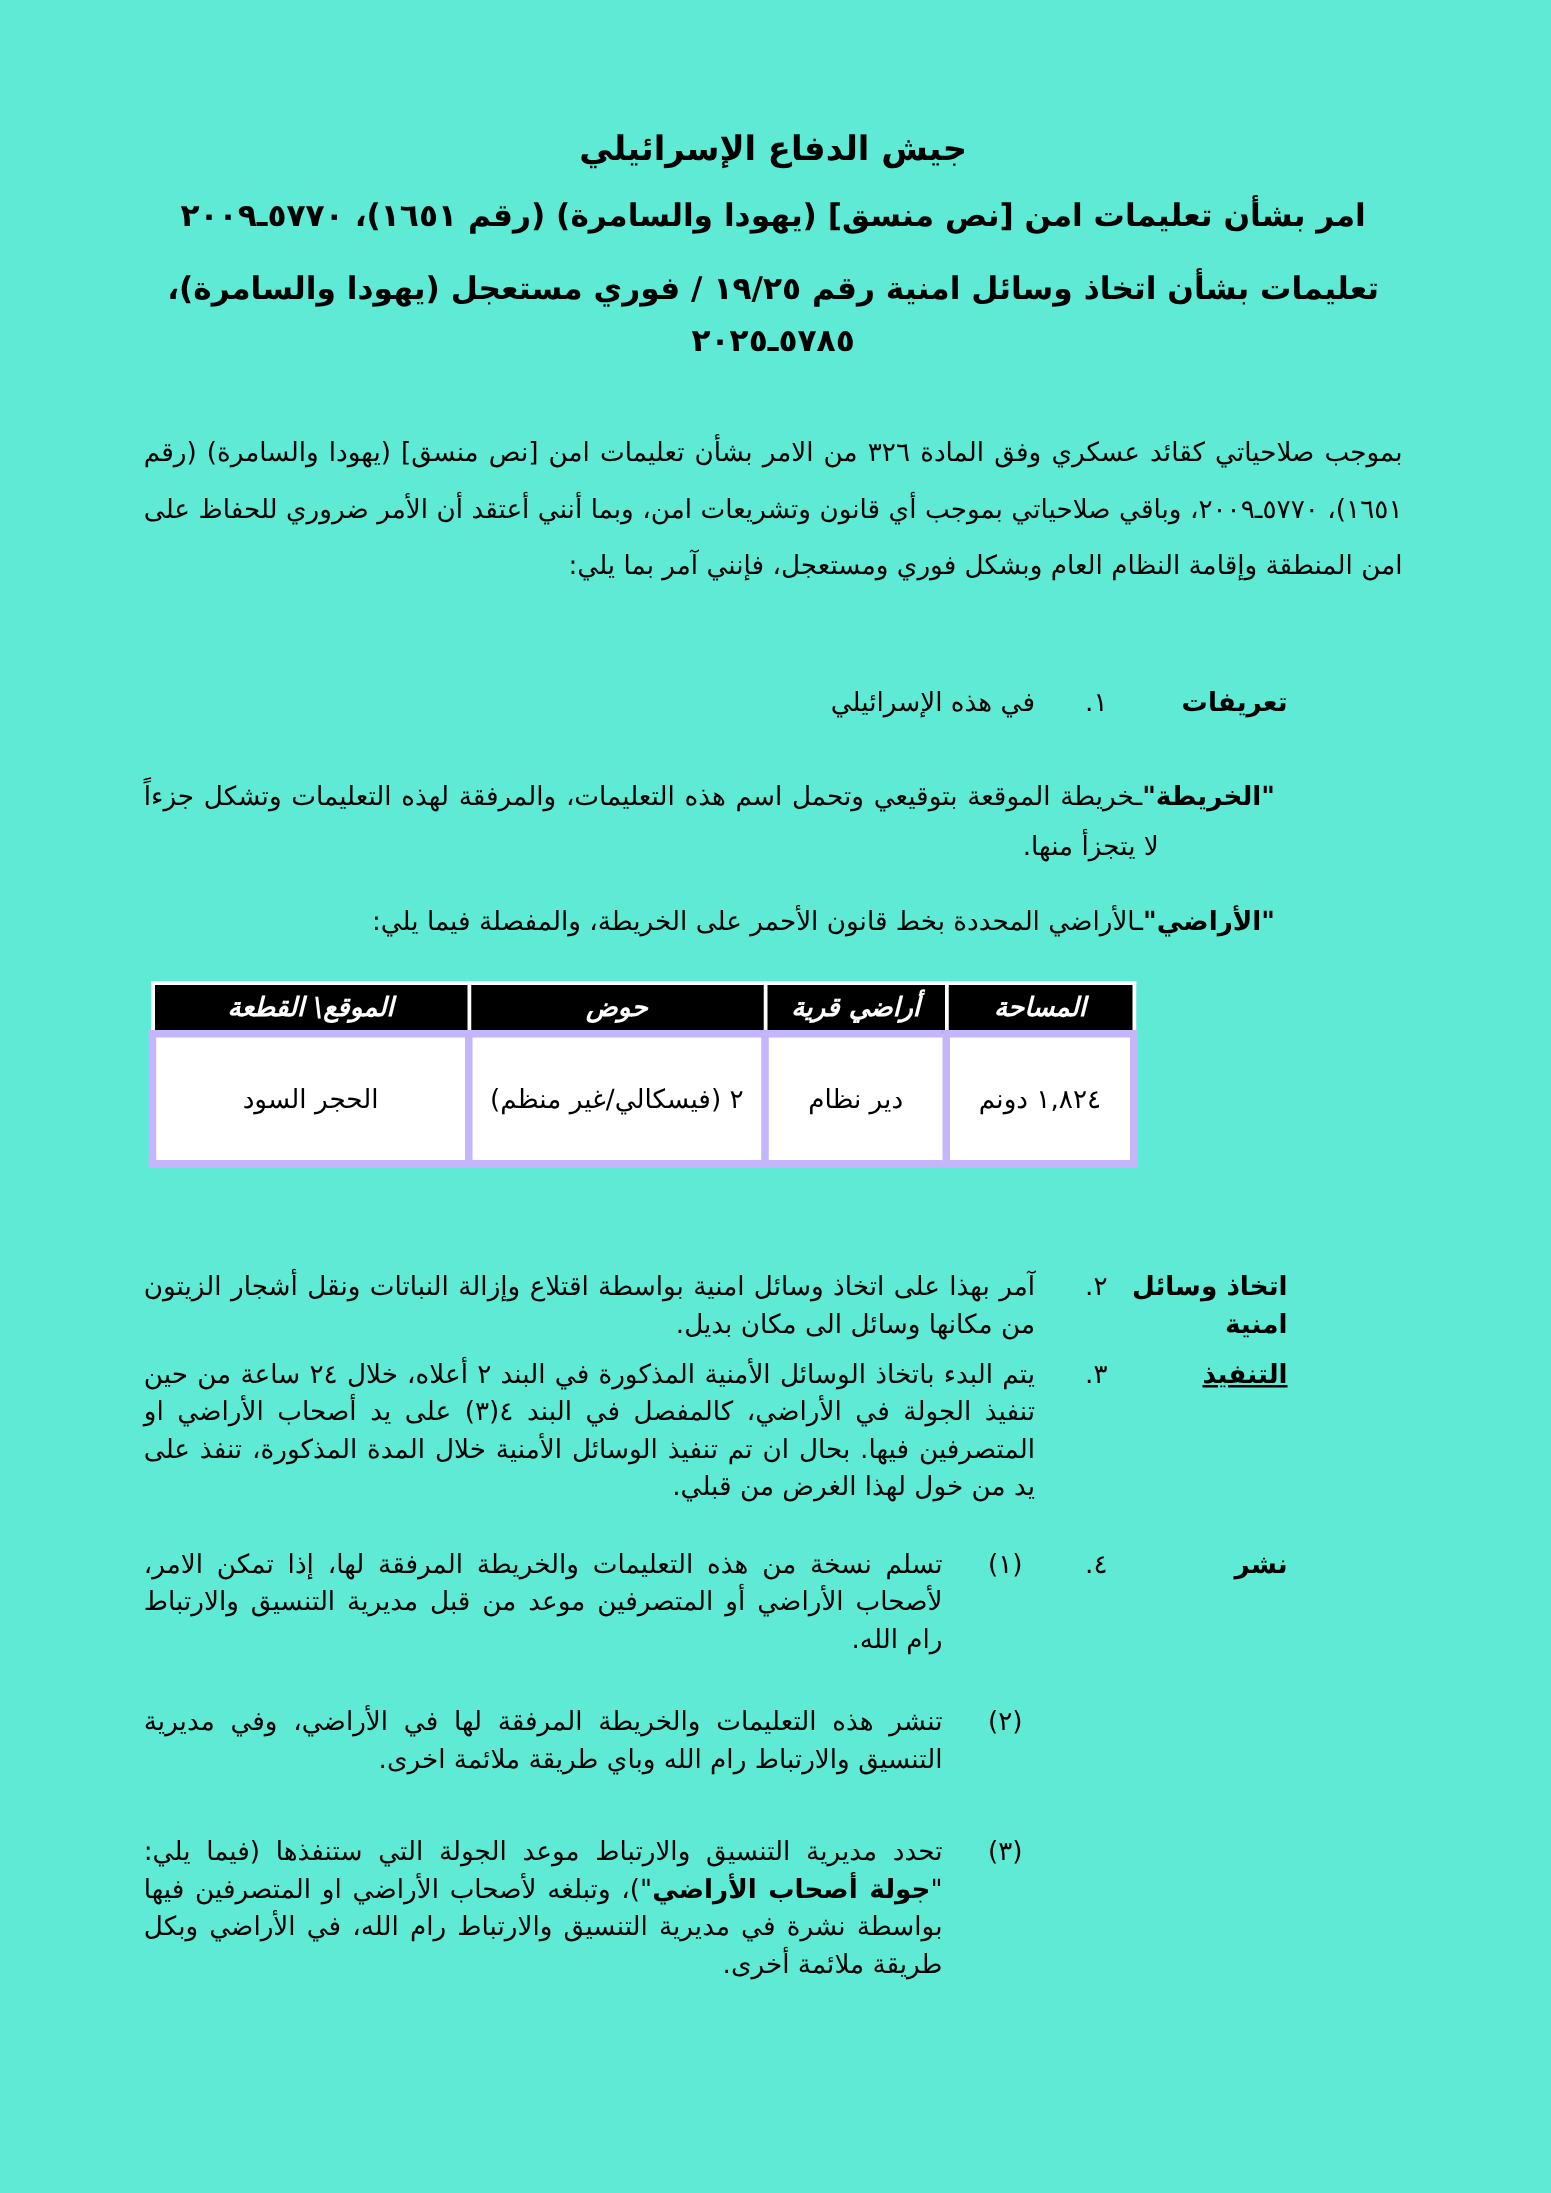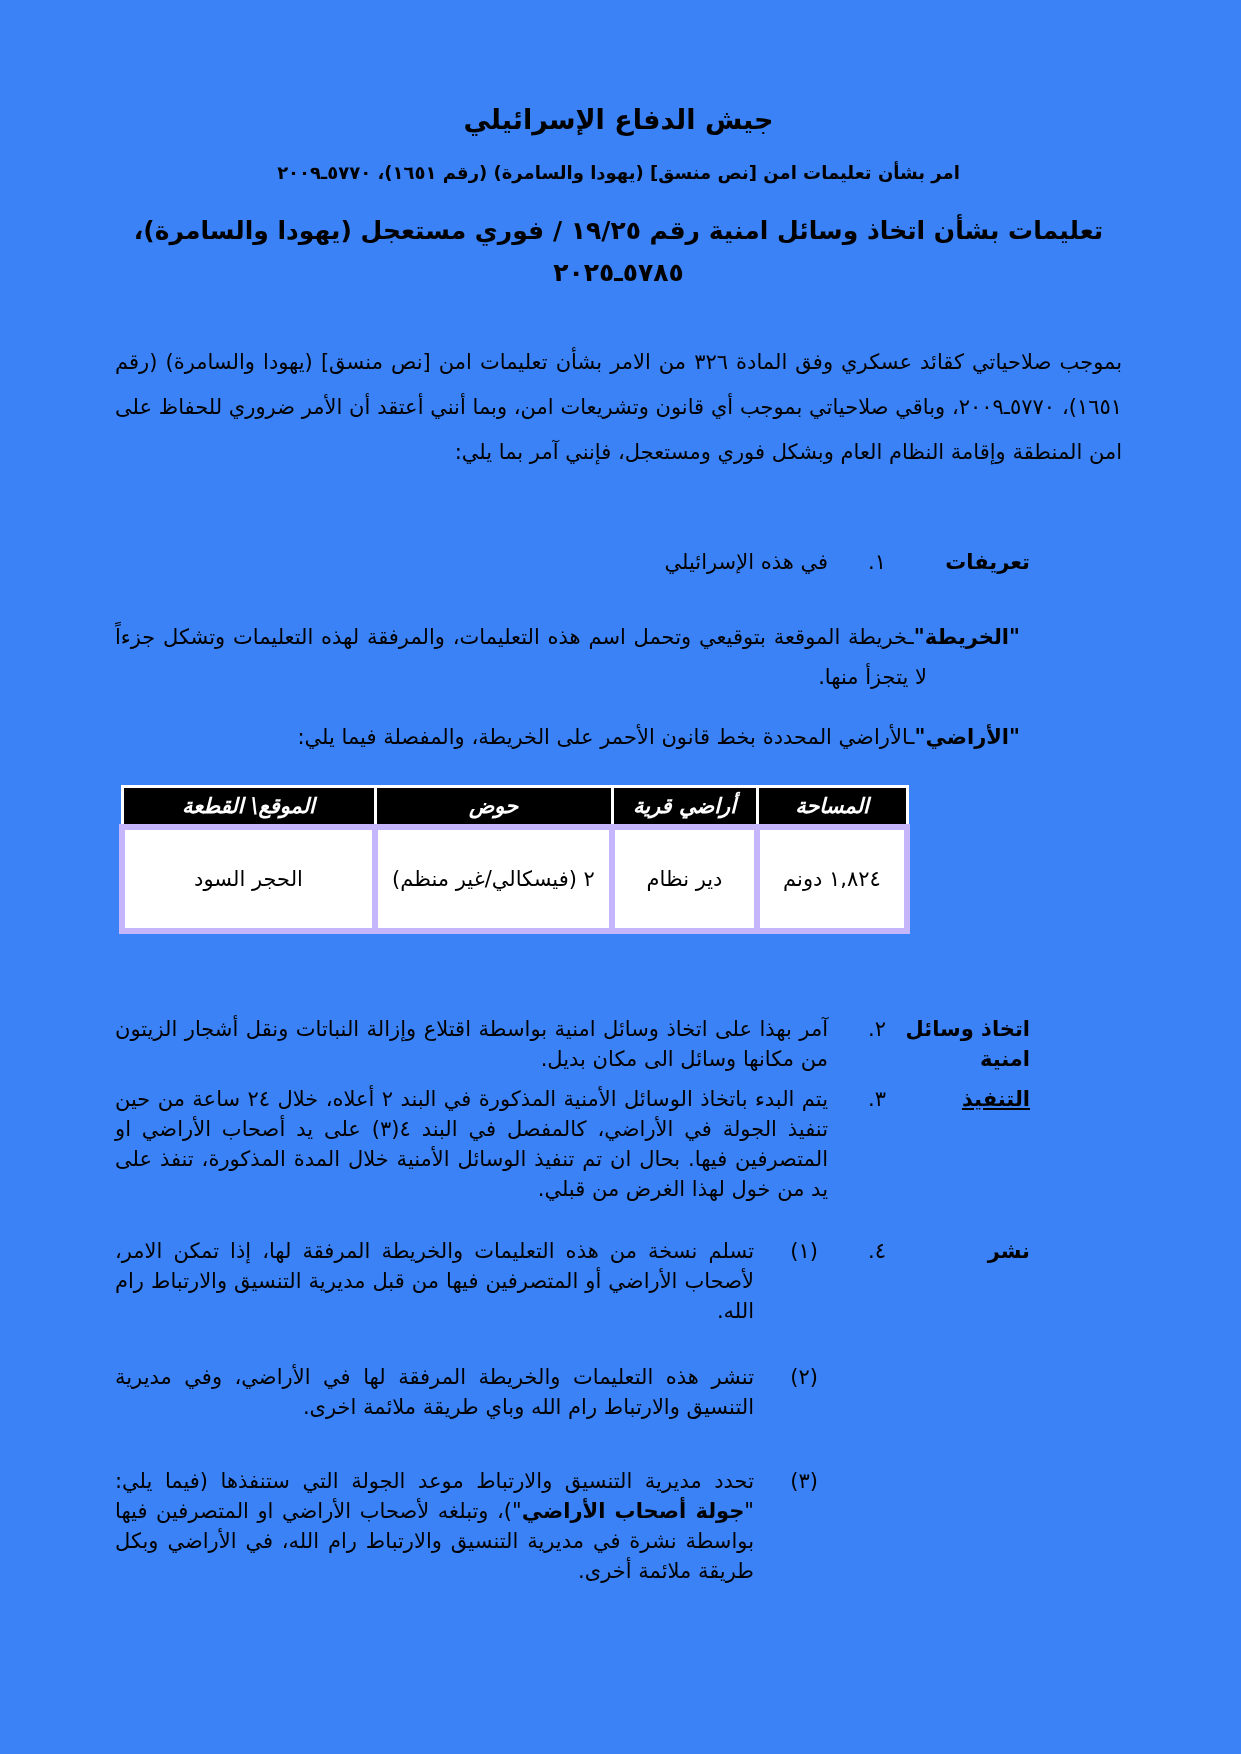--- a/index.html
+++ b/index.html
@@ -1,29 +1,29 @@
 <!DOCTYPE html>
 <html lang="ar"><head>
 <meta charset="utf-8">
 <style>
   html,body{margin:0;padding:0;background:#fff;}
   .page{
     position:relative;
     width:1241px;height:1754px;
-    margin:0 auto;background:#3b82f6;
+    margin:0 auto;background:#5eead4;
     font-family:"DejaVu Sans",sans-serif;
     color:#000;
     direction:rtl;
     box-sizing:border-box;
     padding:102px 119px 40px 115px;
     overflow:hidden;
   }
   
   .t1{font-size:27px;font-weight:bold;text-align:center;line-height:36px;margin:0 0 18px 0;}
-  .t2{font-size:18px;font-weight:bold;text-align:center;line-height:34px;margin:0 0 20px 0;}
+  .t2{font-size:25px;font-weight:bold;text-align:center;line-height:34px;margin:0 0 20px 0;}
   .t3{font-size:25px;font-weight:bold;text-align:center;line-height:42px;margin:0;}
   
   .preamble{
     margin:46px 0 0 0;
     font-size:21px;line-height:45px;
     text-align:justify;text-justify:inter-word;
   }
   
   .item{display:flex;align-items:flex-start;font-size:21px;line-height:30px;}
   .col-label{flex:0 0 222px;box-sizing:border-box;padding-right:92px;text-align:right;font-weight:bold;}
@@ -128,21 +128,21 @@
     <div class="col-num">٣.</div>
     <div class="col-content">يتم البدء باتخاذ الوسائل الأمنية المذكورة في البند ٢ أعلاه، خلال ٢٤ ساعة من حين تنفيذ الجولة في الأراضي، كالمفصل في البند ⁦٤(٣)⁩ على يد أصحاب الأراضي او المتصرفين فيها. بحال ان تم تنفيذ الوسائل الأمنية خلال المدة المذكورة، تنفذ على يد من خول لهذا الغرض من قبلي.</div>
   </div>
 
   <div class="item sec-publish">
     <div class="col-label"><span class="label-text">نشر</span></div>
     <div class="col-num">٤.</div>
     <div class="col-content">
       <div class="subrow">
         <div class="sub-num">(١)</div>
-        <div class="sub-text">تسلم نسخة من هذه التعليمات والخريطة المرفقة لها، إذا تمكن الامر، لأصحاب الأراضي أو المتصرفين فيها من قبل مديرية التنسيق والارتباط رام الله.</div>
+        <div class="sub-text">تسلم نسخة من هذه التعليمات والخريطة المرفقة لها، إذا تمكن الامر، لأصحاب الأراضي أو المتصرفين موعد من قبل مديرية التنسيق والارتباط رام الله.</div>
       </div>
       <div class="subrow">
         <div class="sub-num">(٢)</div>
         <div class="sub-text">تنشر هذه التعليمات والخريطة المرفقة لها في الأراضي، وفي مديرية التنسيق والارتباط رام الله وباي طريقة ملائمة اخرى.</div>
       </div>
       <div class="subrow last">
         <div class="sub-num">(٣)</div>
         <div class="sub-text"><span>تحدد مديرية التنسيق والارتباط موعد الجولة التي ستنفذها (فيما يلي: "</span><b>جولة أصحاب الأراضي</b><span>")، وتبلغه لأصحاب الأراضي او المتصرفين فيها بواسطة نشرة في مديرية التنسيق والارتباط رام الله، في الأراضي وبكل طريقة ملائمة أخرى.</span></div>
       </div>
     </div>

